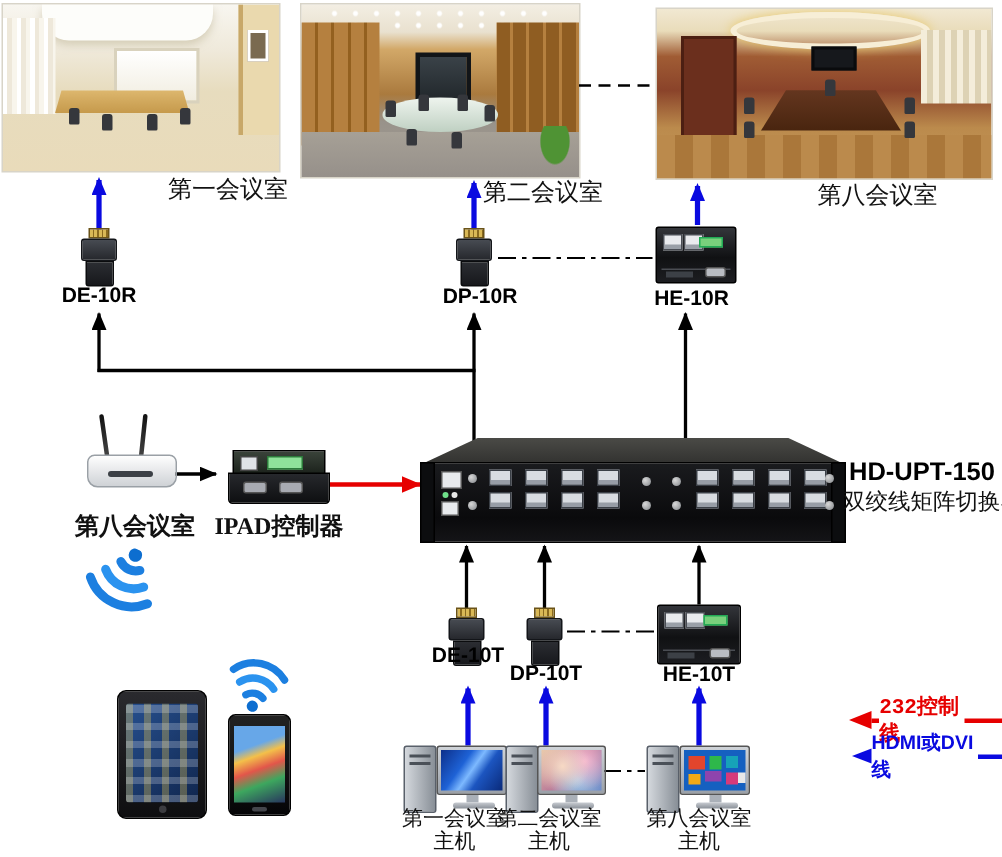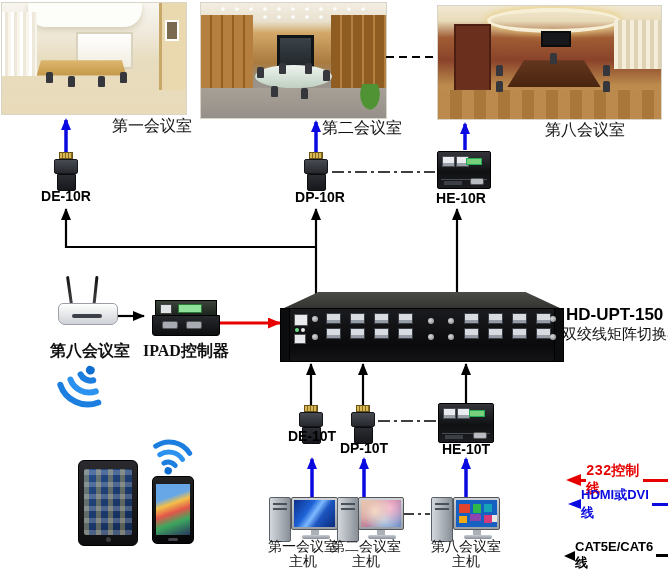--- a/index.html
+++ b/index.html
@@ -375,19 +375,14 @@
     <span class="tri" style="border-right:15px solid #e60000;border-top-width:6px;border-bottom-width:6px;"></span>
     <span class="shaft" style="width:6px;background:#e60000;"></span>
     <span style="font-size:14px;font-family:Liberation Mono, monospace;">232控制线</span>
     <span class="shaft" style="width:29px;background:#e60000;"></span>
   </div>
   <div class="legrow lab" style="left:568px;top:486px;color:#0a0ae0;">
     <span class="tri" style="border-right:13px solid #0a0ae0;"></span>
     <span style="font-size:13px;">HDMI或DVI线</span>
     <span class="shaft" style="width:18px;background:#0a0ae0;"></span>
   </div>
-  <div class="legrow lab" style="left:564px;top:539px;color:#000;">
-    <span class="tri" style="border-right:11px solid #000;border-top-width:5px;border-bottom-width:5px;"></span>
-    <span style="font-size:13px;">CAT5E/CAT6线</span>
-    <span class="shaft" style="width:13px;background:#000;"></span>
-  </div>
 
 </div>
 
 </body></html>

